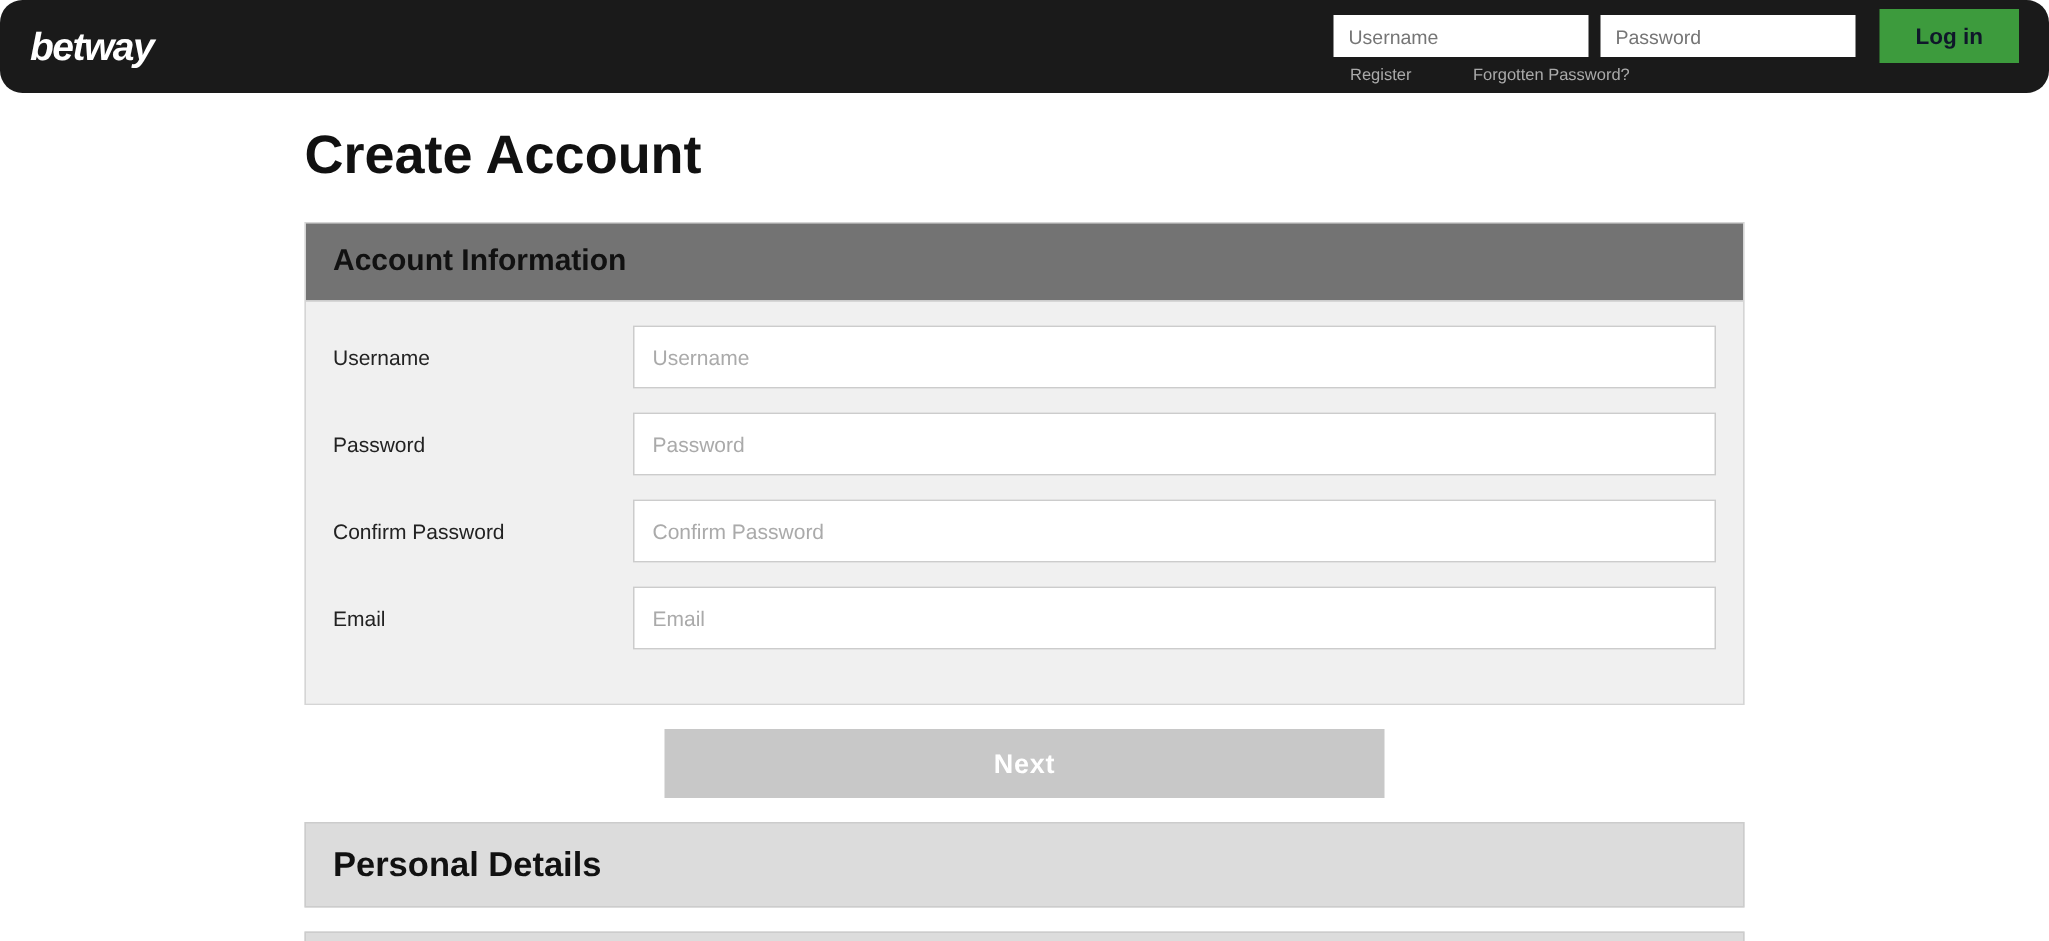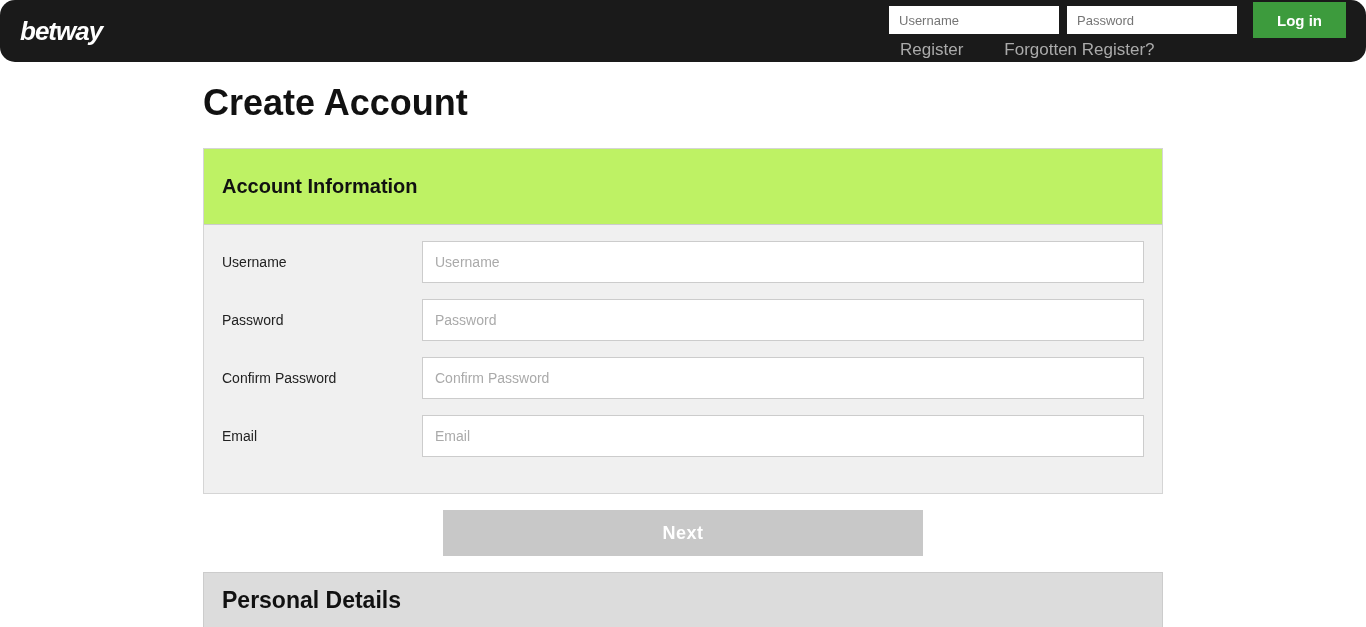--- a/index.html
+++ b/index.html
@@ -58,35 +58,35 @@
       outline: none;
       padding: 6px 10px;
       font-size: 13px;
       color: #555;
       width: 170px;
       height: 28px;
     }
 
     .header-link {
       color: #aaa;
-      font-size: 17px;
+      font-size: 11px;
       cursor: pointer;
       text-decoration: none;
       padding-left: 11px;
     }
 
     .header-links-row {
       display: flex;
       gap: 30px;
       margin-top: 2px;
     }
 
     .login-btn {
       background: #3d9b3d;
-      color: #ffffff;
+      color: #0f172a;
       border: none;
       padding: 0 24px;
       height: 36px;
       font-size: 15px;
       font-weight: bold;
       cursor: pointer;
       margin-left: 8px;
       white-space: nowrap;
     }
 
@@ -106,22 +106,22 @@
     }
 
     
     .section-panel {
       background: #e8e8e8;
       border: 1px solid #d5d5d5;
       margin-bottom: 16px;
     }
 
     .section-header {
-      background: #bef264;
-      padding: 26px 18px;
+      background: #737373;
+      padding: 14px 18px;
       border-bottom: 1px solid #ccc;
     }
 
     .section-header h2 {
       font-size: 20px;
       font-weight: 900;
       color: #111;
     }
 
     .section-body {
@@ -199,21 +199,21 @@
   </div>
   <div class="header-right">
     <div>
       <div class="header-field-row">
         <input class="header-input" type="text" placeholder="Username" style="">
         <input class="header-input" type="password" placeholder="Password" style="">
         <button class="login-btn">Log in</button>
       </div>
       <div class="header-links-row">
         <a class="header-link" href="#">Register</a>
-        <a class="header-link" href="#">Forgotten Register?</a>
+        <a class="header-link" href="#">Forgotten Password?</a>
       </div>
     </div>
   </div>
 </header>
 
 <main>
   <h1 class="page-title">Create Account</h1>
 
   <div class="section-panel">
     <div class="section-header">

